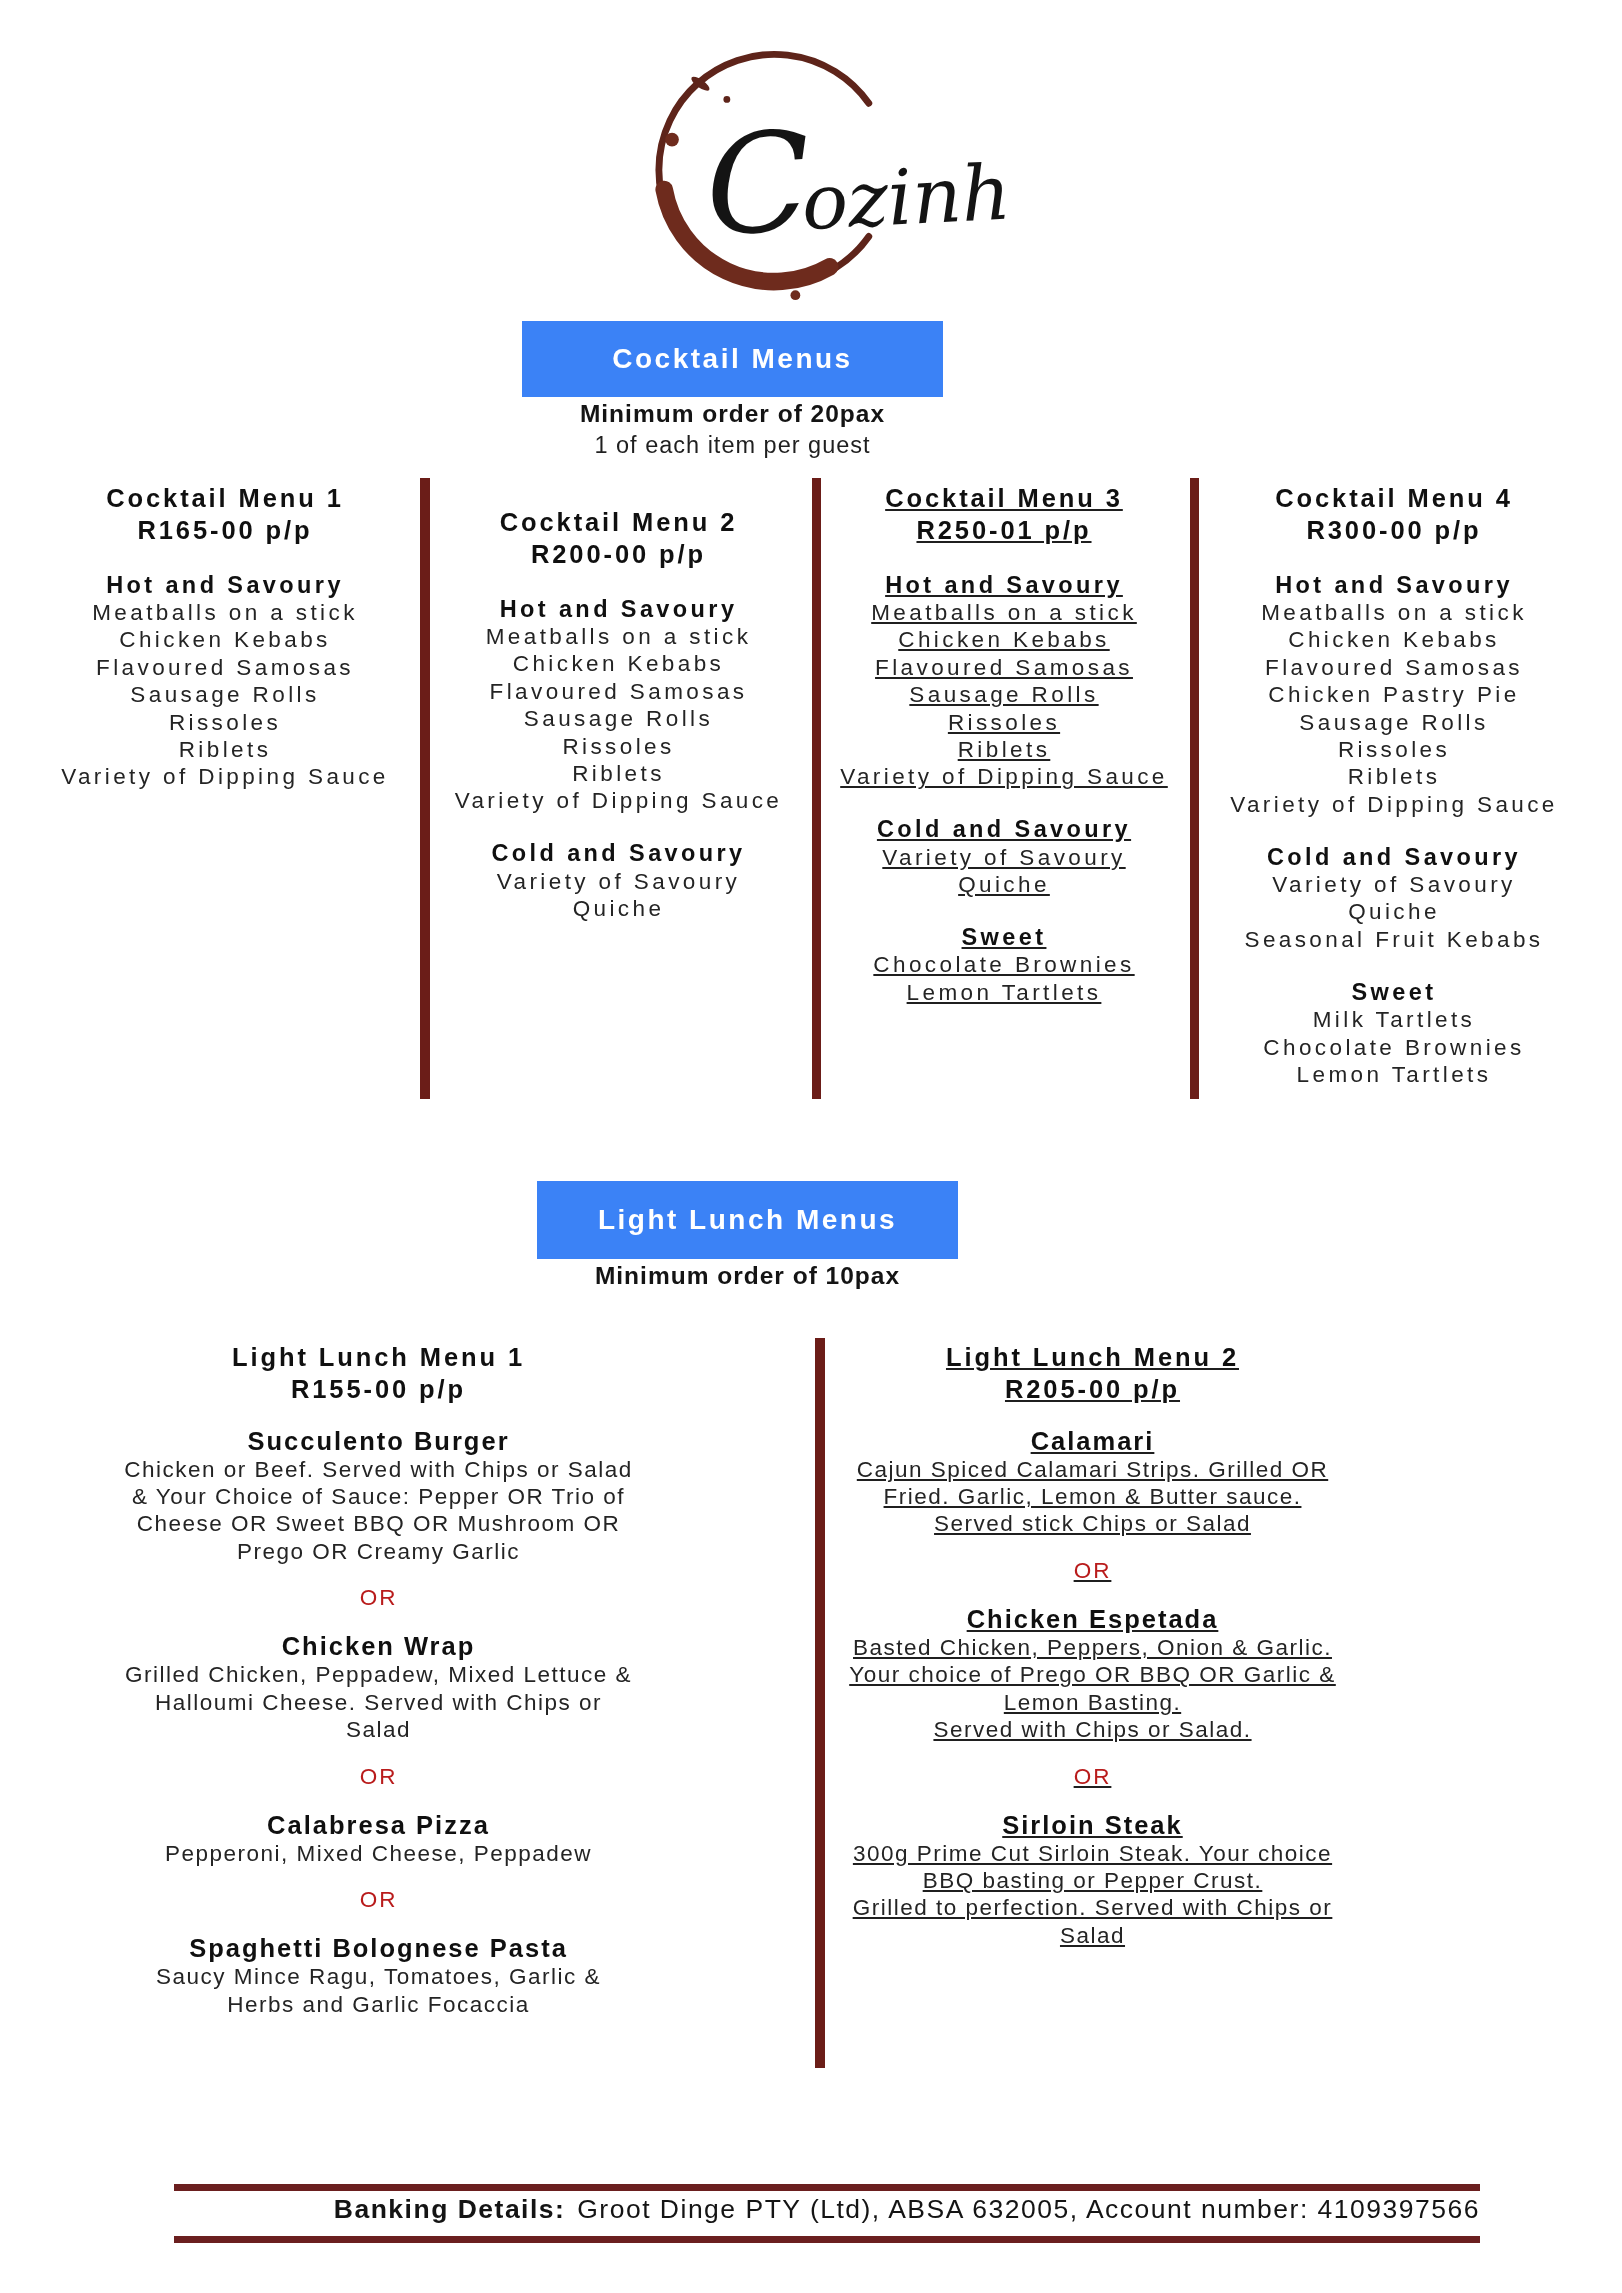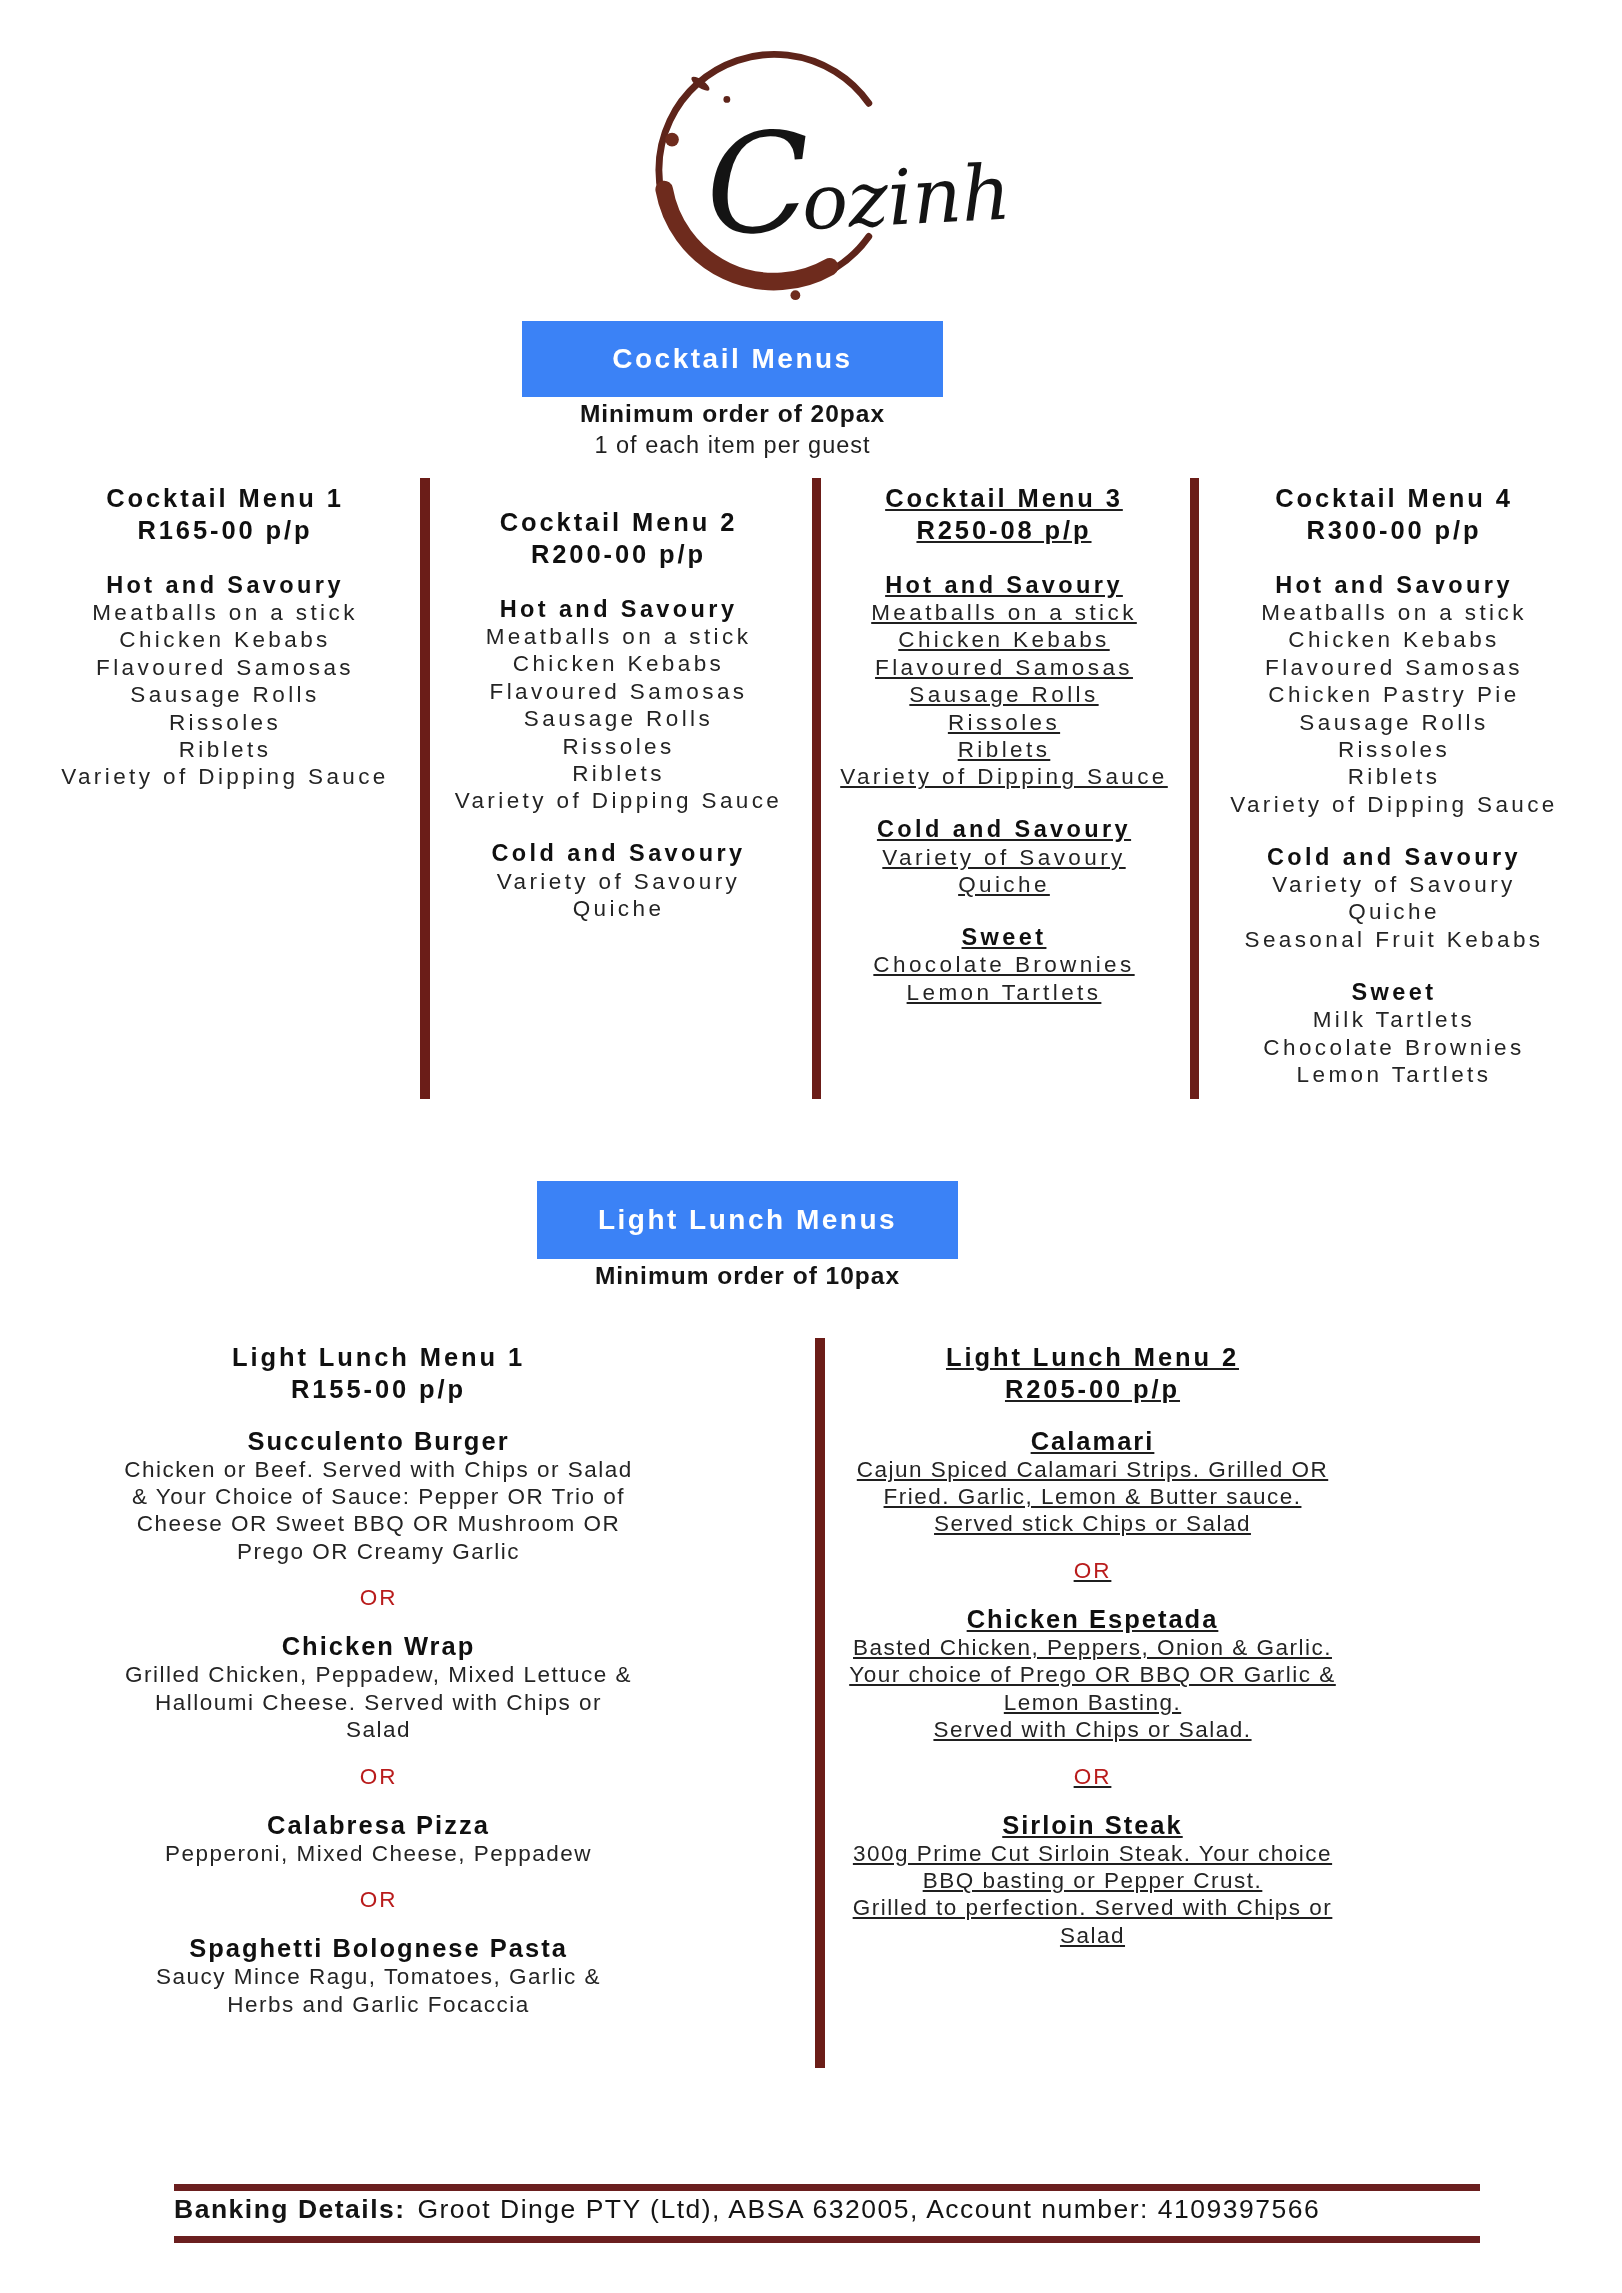--- a/index.html
+++ b/index.html
@@ -16,21 +16,21 @@
   .menu-title,.menu-price{font-size:25.5px;font-weight:700;letter-spacing:2.9px;
                           line-height:32px;color:#101010;white-space:nowrap;}
   .group{margin-top:25.5px;}
   .group-heading{font-size:23.5px;font-weight:700;letter-spacing:3.4px;line-height:27.4px;color:#101010;}
   .group-items .line{font-size:22.5px;letter-spacing:3.4px;line-height:27.4px;white-space:nowrap;color:#242424;}
   .lunch-col .dish{margin-top:21.6px;}
   .dish-name{font-size:25.5px;font-weight:700;letter-spacing:2px;line-height:29px;color:#101010;white-space:nowrap;}
   .dish-desc .line{font-size:22.5px;letter-spacing:1.5px;line-height:27.4px;white-space:nowrap;color:#242424;}
   .or{font-size:22.5px;letter-spacing:2px;line-height:25.5px;margin:20px 0;color:#b91c1c;}
   .rule{height:6.9px;background:#6b1f1f;}
-  .footer-text{font-size:26.5px;letter-spacing:1.5px;white-space:nowrap;text-align:left;color:#141414;}
+  .footer-text{font-size:26.5px;letter-spacing:1.5px;white-space:nowrap;text-align:right;color:#141414;}
   .footer-text .label{font-weight:700;}
   .footer-text .rest{margin-left:11.8px;}
 </style>
 </head>
 <body>
 
 <div class="page">
 
   <svg class="abs" style="left:617px;top:24.5px;" width="392" height="279" viewBox="0 0 400 285">
     <g>
@@ -90,21 +90,21 @@
       <div class="group-heading">Cold and Savoury</div>
       <div class="group-items">
           <div class="line">Variety of Savoury</div>
           <div class="line">Quiche</div>
         </div>
     </div>
   </div>
 
   <div class="abs menu-col" style="left:818px;top:482px;width:372px;text-decoration:underline;">
     <div class="menu-title">Cocktail Menu 3</div>
-    <div class="menu-price">R250-08 p/p</div>
+    <div class="menu-price">R250-01 p/p</div>
     <div class="group">
       <div class="group-heading">Hot and Savoury</div>
       <div class="group-items">
           <div class="line">Meatballs on a stick</div>
           <div class="line">Chicken Kebabs</div>
           <div class="line">Flavoured Samosas</div>
           <div class="line">Sausage Rolls</div>
           <div class="line">Rissoles</div>
           <div class="line">Riblets</div>
           <div class="line">Variety of Dipping Sauce</div>

